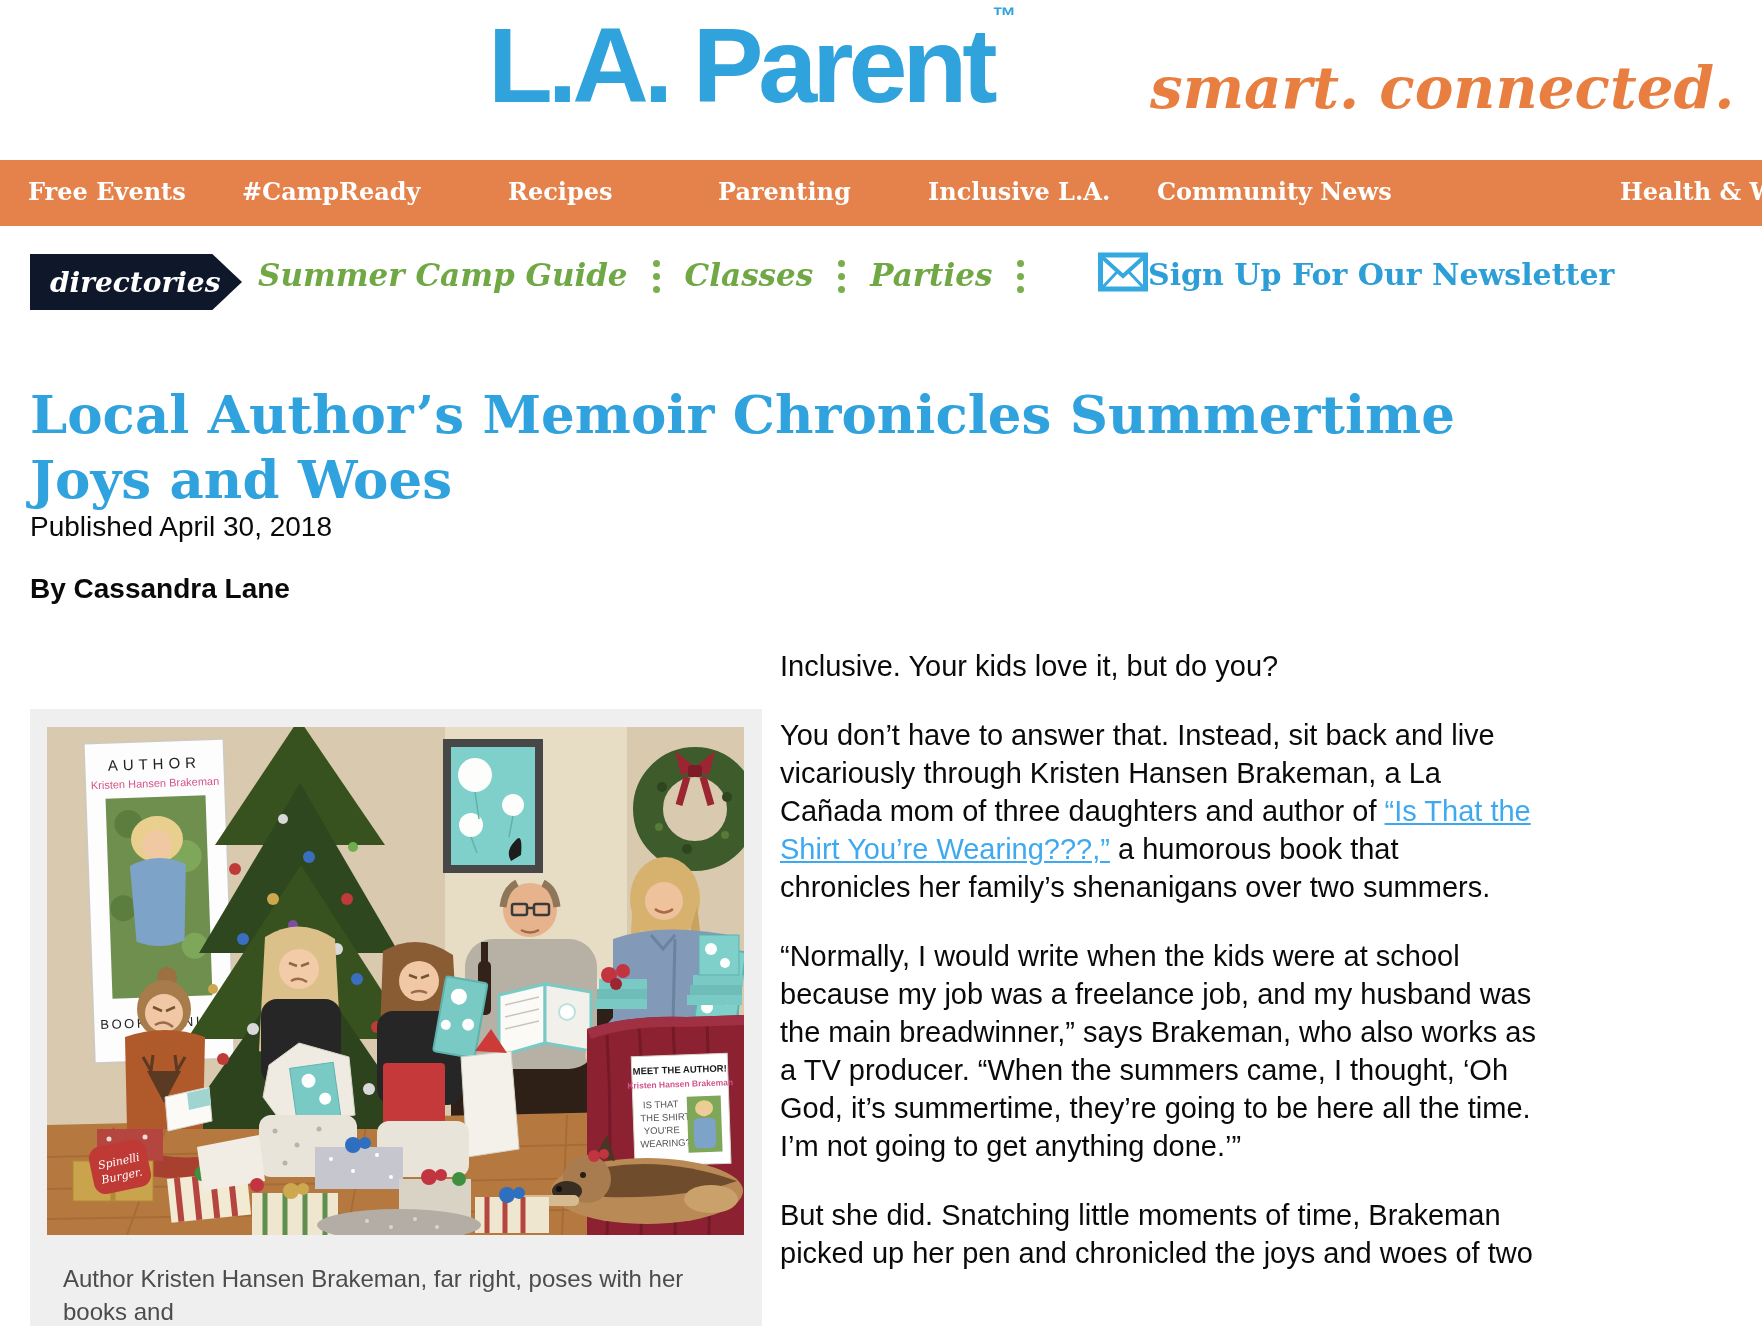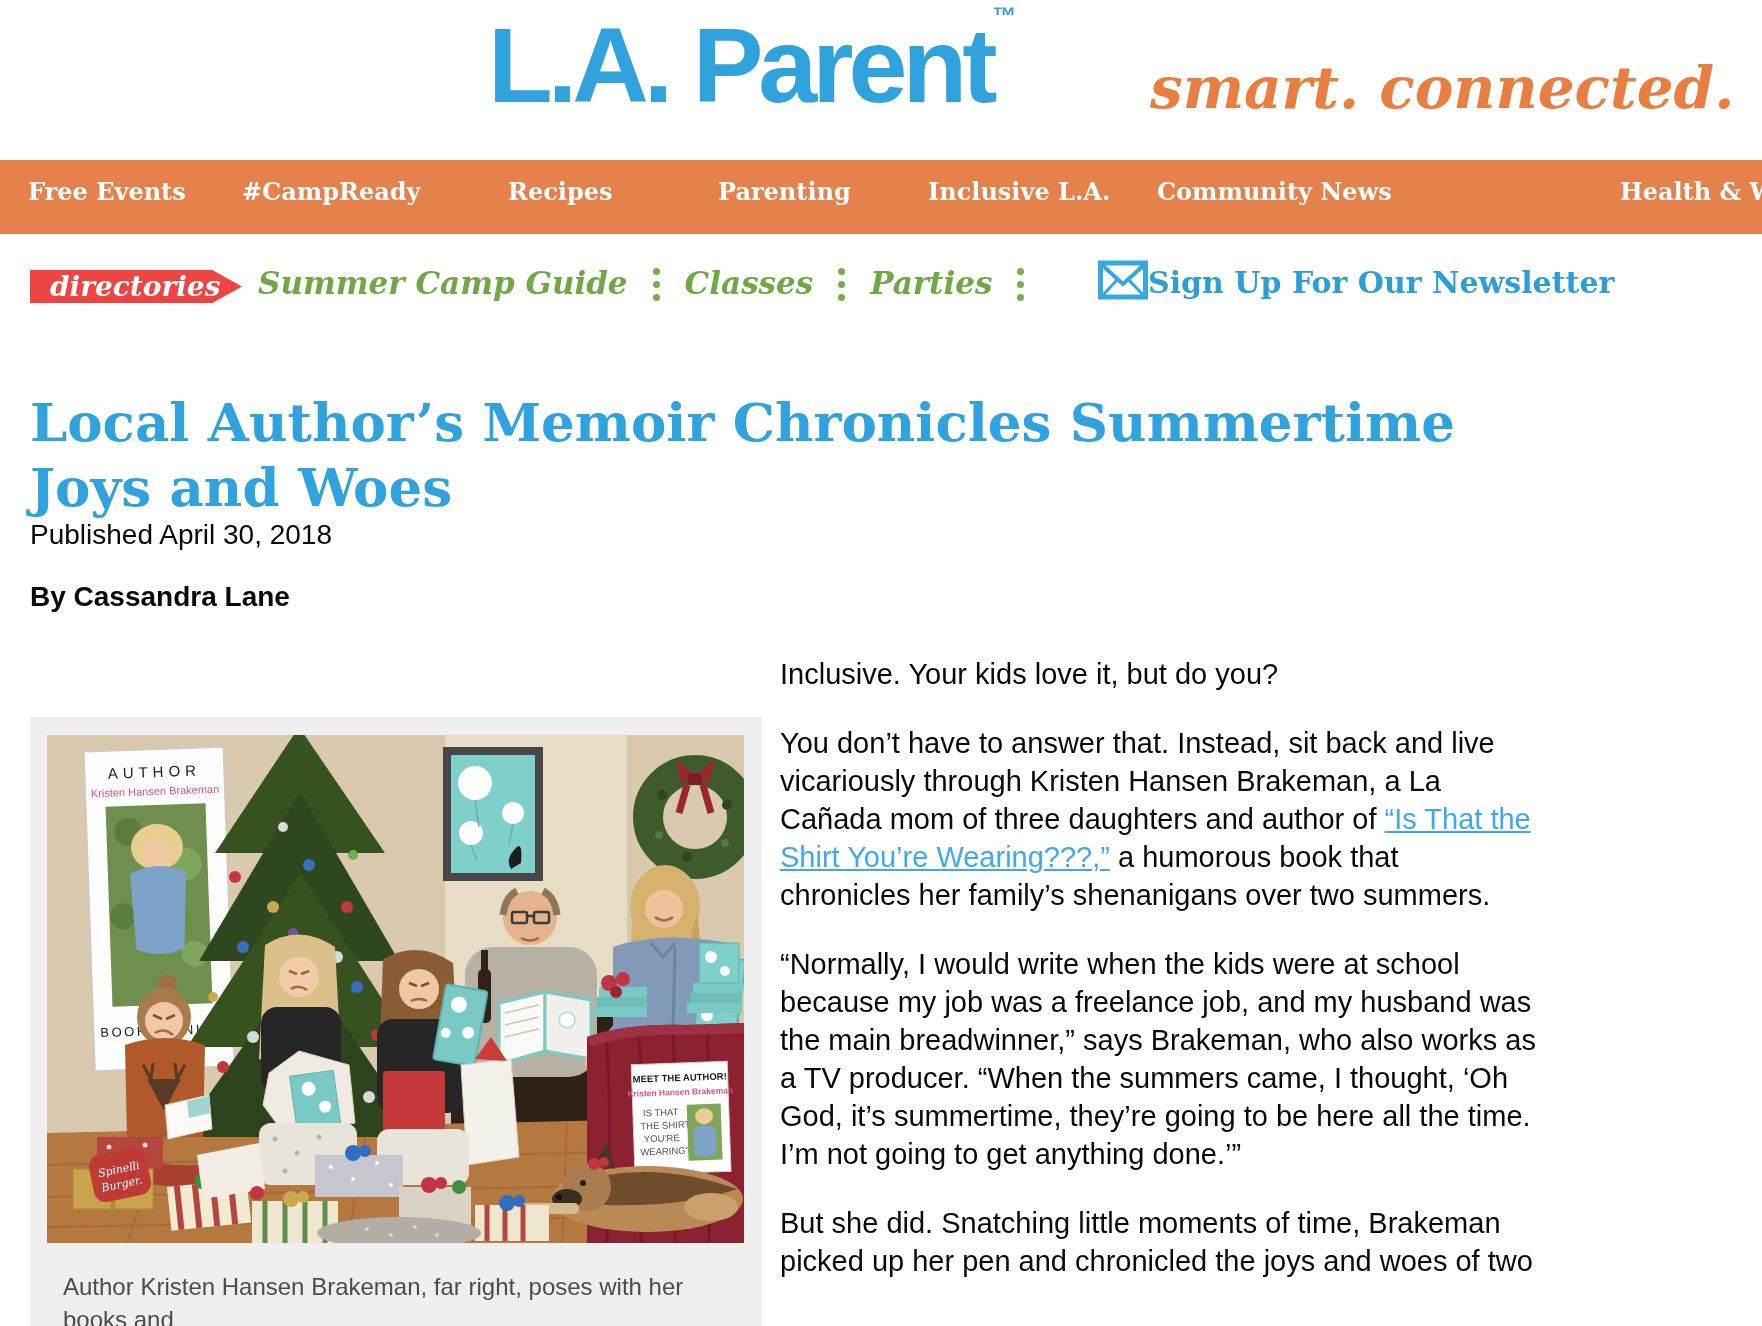--- a/index.html
+++ b/index.html
@@ -8,34 +8,34 @@
 
   
   .site-header{position:relative;height:160px;background:#fff;}
   .logo{position:absolute;left:488px;top:2px;color:#30a3dd;font-weight:800;
         font-size:106px;letter-spacing:-5px;white-space:nowrap;}
   .logo .tm{font-size:24px;vertical-align:78px;letter-spacing:0;}
   .tagline{position:absolute;left:1150px;top:54px;color:#e87f41;white-space:nowrap;
         font-family:"DejaVu Serif",serif;font-style:italic;font-weight:700;font-size:58px;}
 
   
-  .main-nav{position:relative;height:74px;background:#e5824b;overflow:hidden;}
+  .main-nav{position:relative;height:66px;background:#e5824b;overflow:hidden;}
   .nav-item{position:absolute;top:17px;color:#fff;white-space:nowrap;
         font-family:"DejaVu Serif",serif;font-weight:700;font-size:24px;cursor:pointer;}
   .nav-item:nth-of-type(1){left:28px;}
   .nav-item:nth-of-type(2){left:242px;}
   .nav-item:nth-of-type(3){left:508px;}
   .nav-item:nth-of-type(4){left:718px;text-align:center;}
   .nav-item:nth-of-type(5){left:928px;}
   .nav-item:nth-of-type(6){left:1157px;}
   .nav-item:nth-of-type(7){left:1620px;}
 
   
   .dir-bar{position:relative;height:120px;background:#fff;}
-  .dir-badge{position:absolute;left:30px;top:36px;width:212px;height:33px;background:#ef4444;
+  .dir-badge{position:absolute;left:30px;top:28px;width:212px;height:56px;background:#0f172a;
         clip-path:polygon(0 0,86% 0,100% 50%,86% 100%,0 100%);
         display:flex;align-items:center;padding-left:20px;box-sizing:border-box;
         color:#fff;font-family:"DejaVu Serif",serif;font-style:italic;font-weight:700;font-size:28px;cursor:pointer;}
   .dir-links{position:absolute;left:258px;top:30px;display:flex;align-items:center;gap:25px;}
   .dir-link{color:#6fa845;font-family:"DejaVu Serif",serif;font-style:italic;font-weight:700;
         font-size:31px;cursor:pointer;white-space:nowrap;}
   .dot-sep{display:flex;flex-direction:column;gap:6px;padding-top:4px;}
   .dot-sep i{width:7px;height:7px;border-radius:50%;background:#79ae4d;}
   .newsletter{position:absolute;left:1098px;top:26px;display:flex;align-items:center;cursor:pointer;}
   .newsletter-label{color:#2d9fd6;font-family:"DejaVu Serif",serif;font-weight:700;font-size:30px;white-space:nowrap;}

